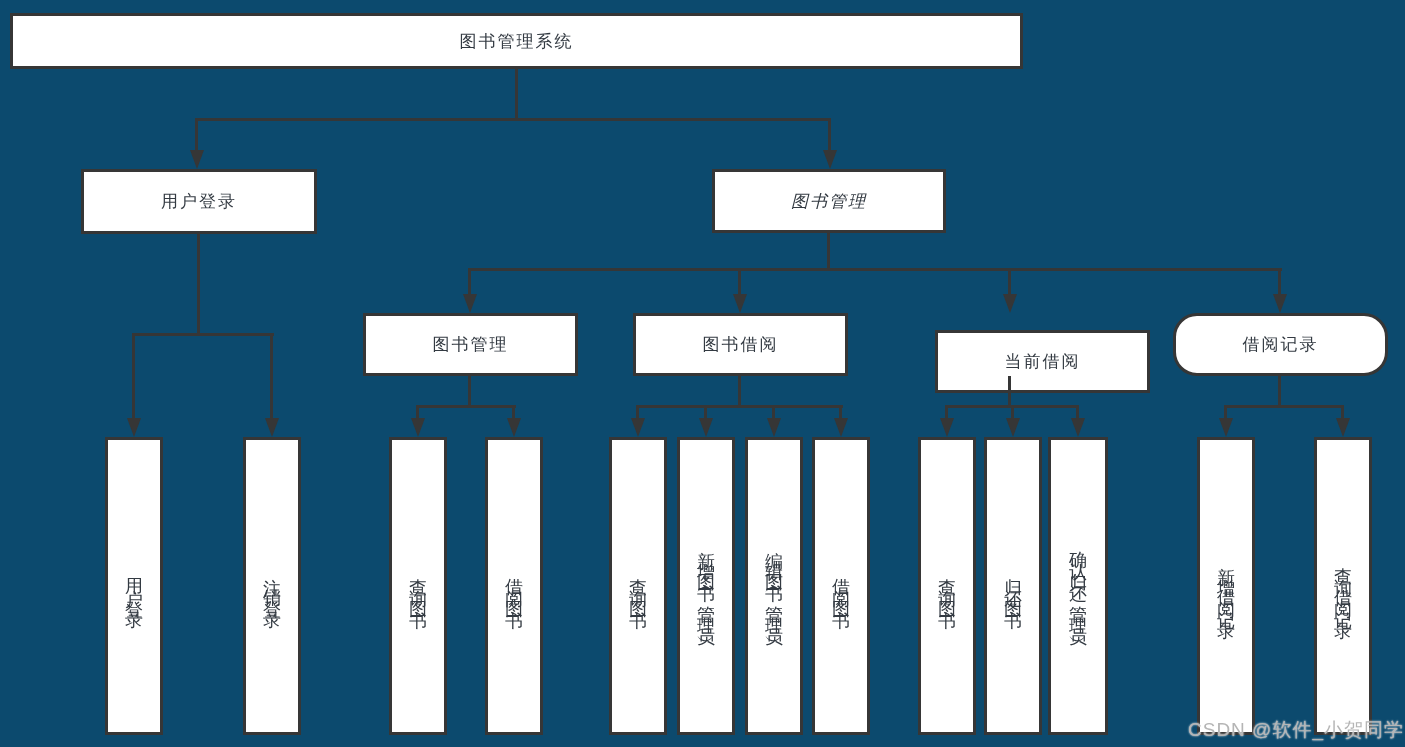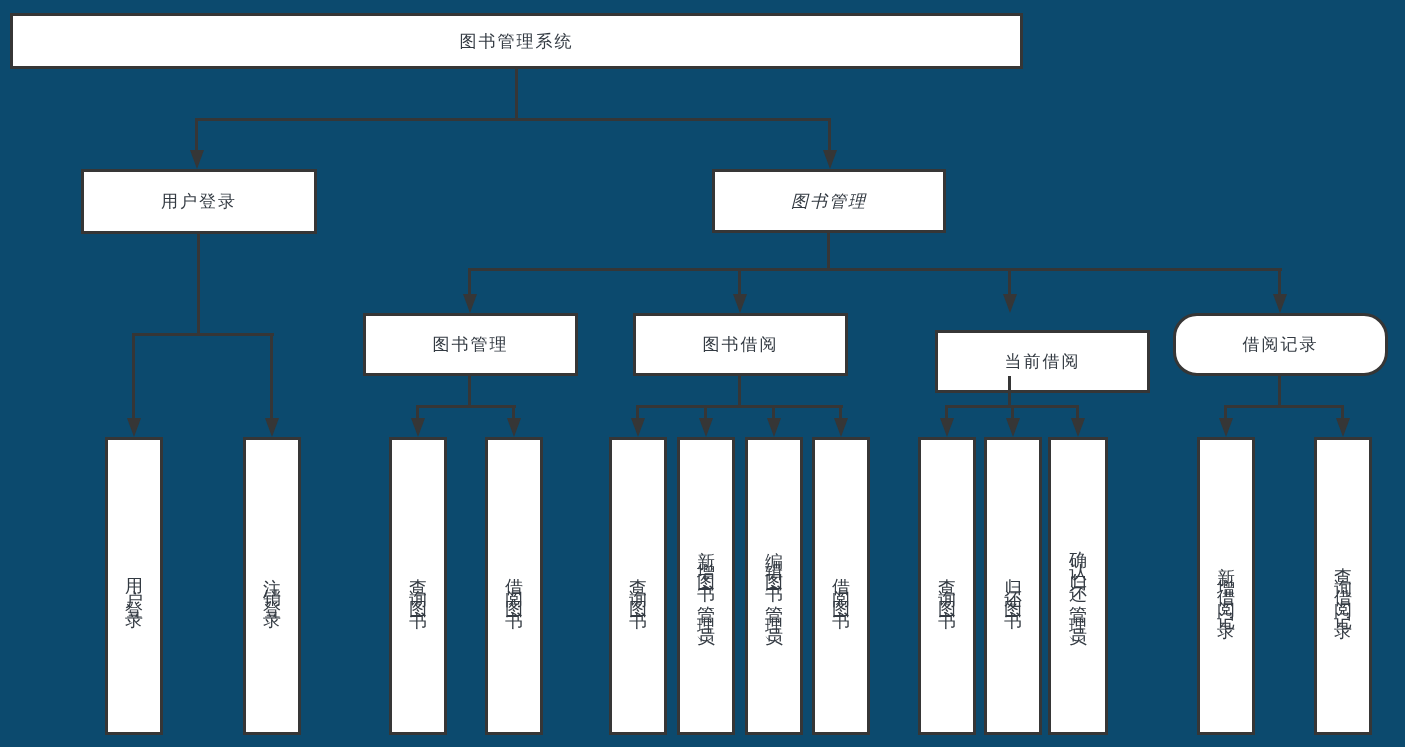--- a/index.html
+++ b/index.html
@@ -157,14 +157,15 @@
     <span class="vtext">确认归还（管理员）</span>
   </div>
 
   <div class="box" style="left:1197px; top:437px; width:58px; height:298px;">
     <span class="vtext">新增借阅记录</span>
   </div>
   <div class="box" style="left:1314px; top:437px; width:58px; height:298px;">
     <span class="vtext">查询借阅记录</span>
   </div>
 
+  <div class="watermark">CSDN @软件_小贺同学</div>
 
 </div>
 
 </body></html>

